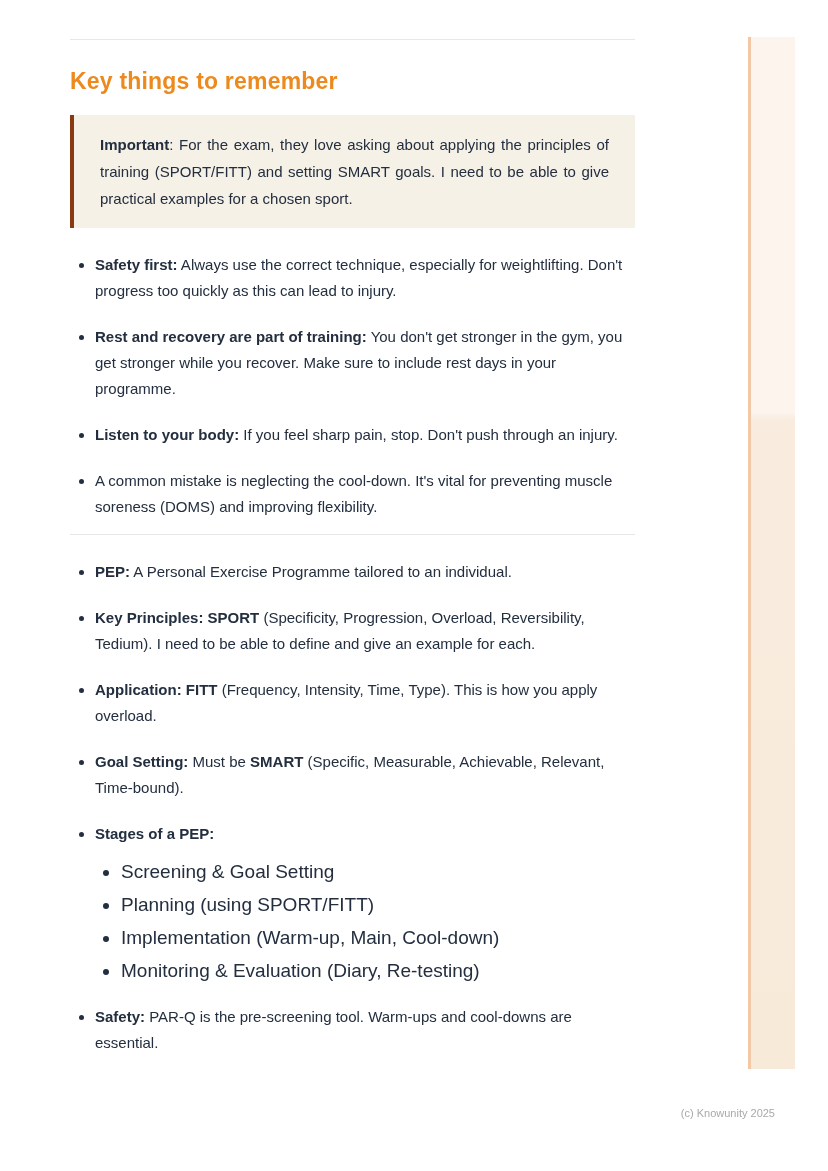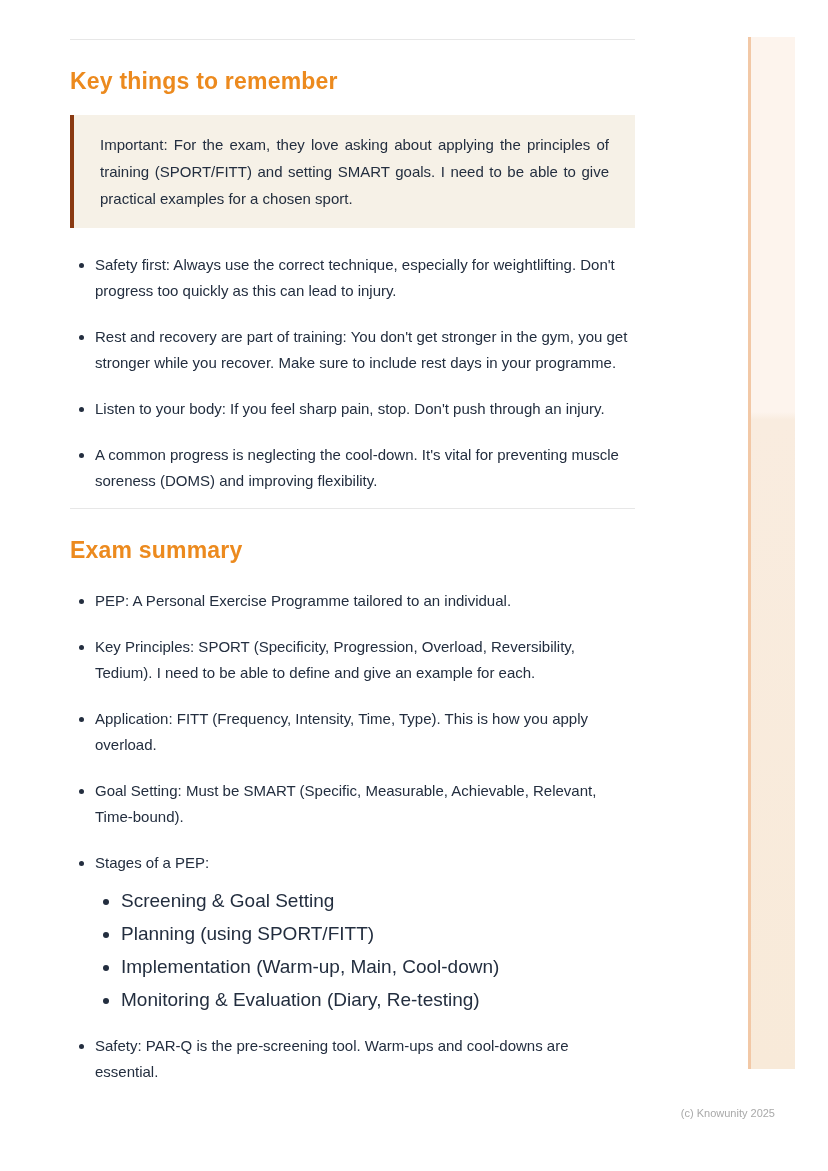--- a/index.html
+++ b/index.html
@@ -40,21 +40,21 @@
   .bullets { margin: 24px 0 0 0; padding: 0 0 0 25px; list-style: disc; }
   .bullets > li {
     font-size: 15px;
     line-height: 26px;
     margin-bottom: 12px;
     color: #232e3f;
     margin-top: 20px;
   }
   .bullets .sub { margin: 12px 0 0 0; padding: 0 0 0 26px; list-style: disc; }
   .bullets .sub li { font-size: 19px; line-height: 26px; margin-bottom: 7px; }
-  strong { font-weight: 400; }
+  strong { font-weight: 700; }
   .footer {
     position: absolute;
     right: 53px;
     bottom: 52px;
     font-size: 11px;
     color: #a9a9a9;
     text-align: center;
   }
   .stripe {
     position: absolute;
@@ -78,26 +78,25 @@
     <h2 class="section-title">Key things to remember</h2>
 
     <div class="callout">
       <p><strong>Important</strong><span>: For the exam, they love asking about applying the principles of training (SPORT/FITT) and setting SMART goals. I need to be able to give practical examples for a chosen sport.</span></p>
     </div>
 
     <ul class="bullets">
       <li><strong>Safety first:</strong><span> Always use the correct technique, especially for weightlifting. Don't progress too quickly as this can lead to injury.</span></li>
       <li><strong>Rest and recovery are part of training:</strong><span> You don't get stronger in the gym, you get stronger while you recover. Make sure to include rest days in your programme.</span></li>
       <li><strong>Listen to your body:</strong><span> If you feel sharp pain, stop. Don't push through an injury.</span></li>
-      <li><strong></strong><span>A common progress is neglecting the cool-down. It's vital for preventing muscle soreness (DOMS) and improving flexibility.</span></li>
+      <li><strong></strong><span>A common mistake is neglecting the cool-down. It's vital for preventing muscle soreness (DOMS) and improving flexibility.</span></li>
     </ul>
 
     <hr class="rule rule-mid">
 
-    <h2 class="section-title">Exam summary</h2>
 
     <ul class="bullets">
       <li><strong>PEP:</strong><span> A Personal Exercise Programme tailored to an individual.</span></li>
       <li><strong>Key Principles: SPORT</strong><span> (Specificity, Progression, Overload, Reversibility, Tedium). I need to be able to define and give an example for each.</span></li>
       <li><strong>Application: FITT</strong><span> (Frequency, Intensity, Time, Type). This is how you apply overload.</span></li>
       <li><strong>Goal Setting:</strong><span> Must be </span><strong>SMART</strong><span> (Specific, Measurable, Achievable, Relevant, Time-bound).</span></li>
       <li><strong>Stages of a PEP:</strong>
         <ul class="sub">
           <li><span>Screening &amp; Goal Setting</span></li>
           <li><span>Planning (using SPORT/FITT)</span></li>

